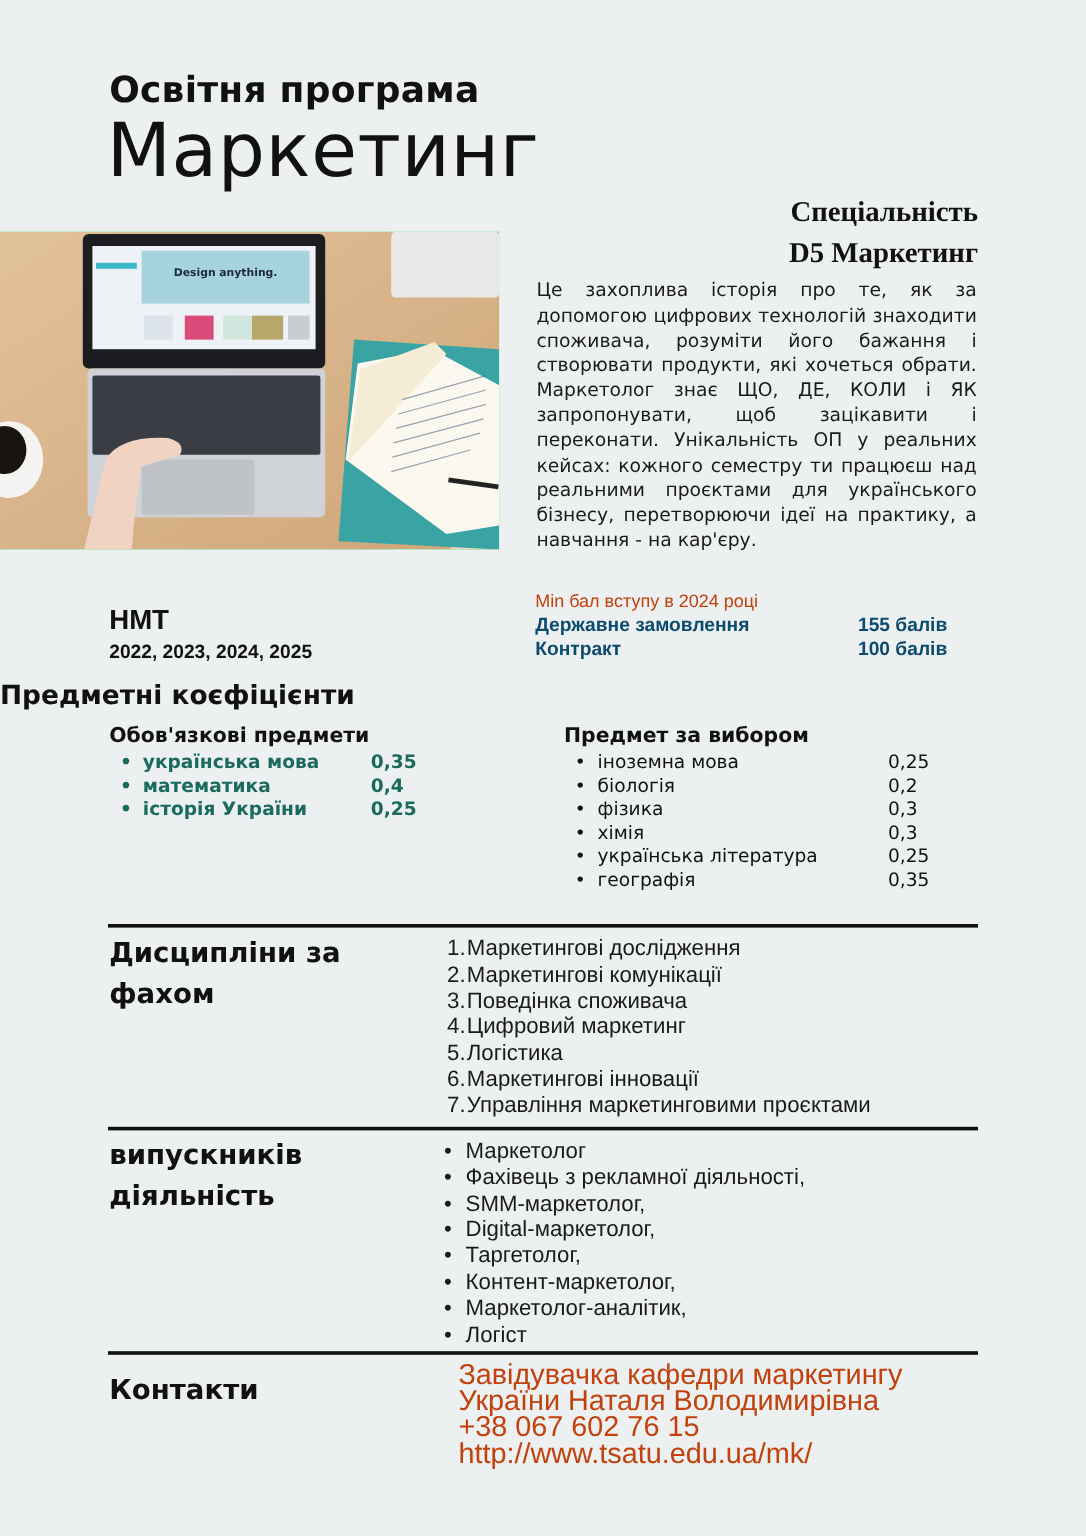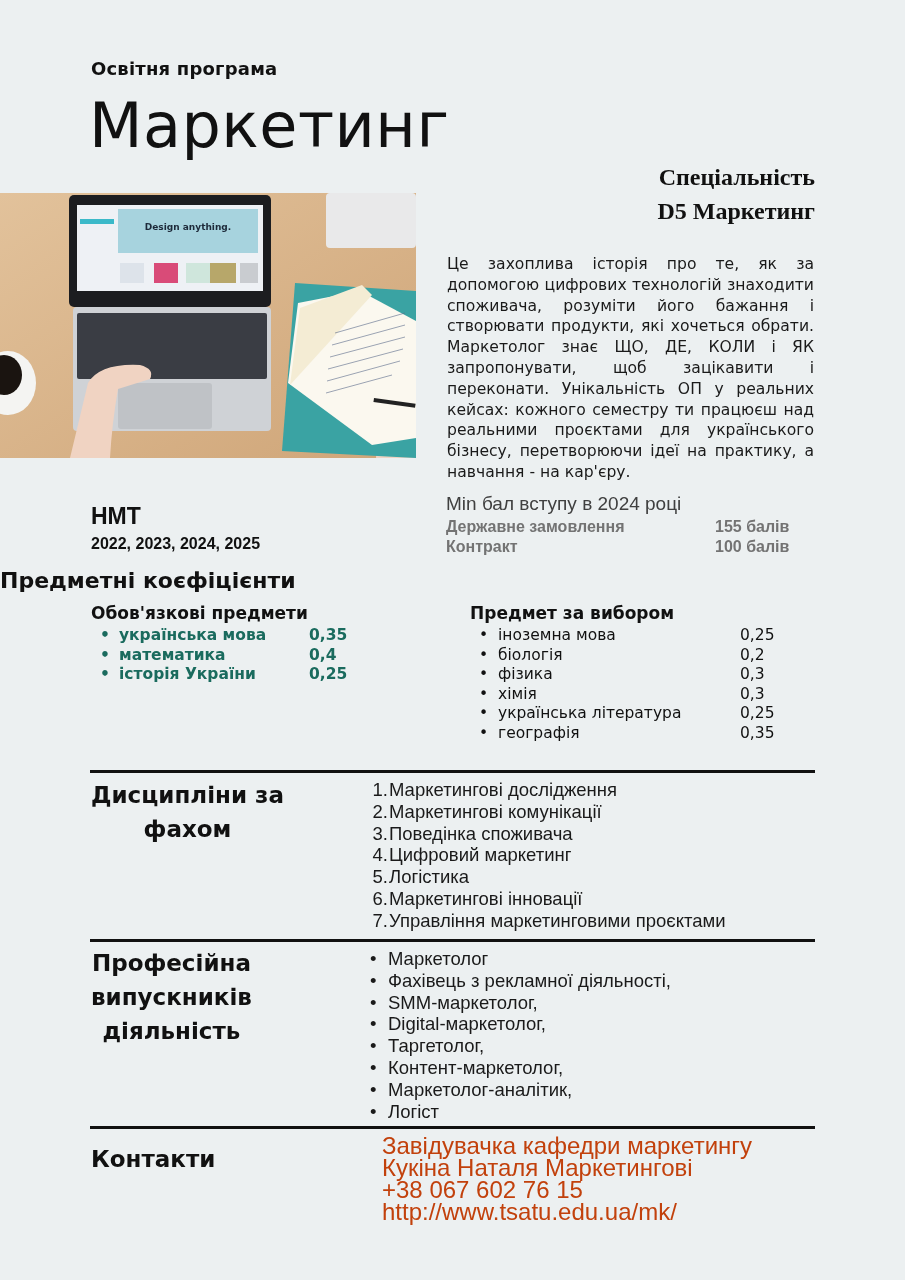--- a/index.html
+++ b/index.html
@@ -1,52 +1,52 @@
 <!DOCTYPE html>
 <html><head>
 <meta charset="utf-8">
 <style>
   * { box-sizing: border-box; margin: 0; padding: 0; }
   html, body { width: 905px; height: 1280px; background: #ecf0f1; overflow: hidden; }
   body { position: relative; font-family: "DejaVu Sans", sans-serif; color: #111; }
 
   .abs { position: absolute; }
 
-  .subtitle { left: 91px; top: 58px; font-size: 18px; font-weight: 700; letter-spacing: 0.2px; }
+  .subtitle { left: 91px; top: 58px; font-size: 30px; font-weight: 700; letter-spacing: 0.2px; }
   .title { left: 89px; top: 92px; font-size: 62px; font-weight: 400; letter-spacing: 0.5px; line-height: 1.1; }
 
   .spec { right: 90px; top: 160px; text-align: right; font-size: 24px; font-weight: 700; line-height: 34px; font-family: Liberation Serif, serif; }
 
   .photo { left: 0; top: 193px; width: 416px; height: 265px; overflow: hidden; background: #86efac; }
 
-  .desc { left: 447px; top: 254px; width: 367px; font-size: 15.6px; line-height: 20.8px; text-align: justify; color: #1a1a1a; }
+  .desc { left: 447px; top: 232px; width: 367px; font-size: 15.6px; line-height: 20.8px; text-align: justify; color: #1a1a1a; }
 
   .nmt-title { left: 91px; top: 503px; font-family: "Liberation Sans", sans-serif; font-size: 23px; font-weight: 700; }
   .nmt-years { left: 91px; top: 535px; font-family: "Liberation Sans", sans-serif; font-size: 16px; font-weight: 700; }
 
   .minball { left: 446px; top: 493px; width: 360px; font-family: "Liberation Sans", sans-serif; }
-  .minball .head { font-size: 19px; color: #404040; margin-bottom: 2px; }
-  .minball .row { display: flex; font-size: 16px; font-weight: 700; color: #737373; line-height: 20px; }
+  .minball .head { font-size: 15px; color: #c2410c; margin-bottom: 2px; }
+  .minball .row { display: flex; font-size: 16px; font-weight: 700; color: #0c4a6e; line-height: 20px; }
   .minball .row .k { width: 269px; }
 
   .coef-title { left: 0; width: 905px; top: 568px; text-align: left; font-size: 22px; font-weight: 700; }
 
   .col-head { font-size: 17px; font-weight: 700; }
   .mand { left: 91px; top: 603px; }
   .elect { left: 470px; top: 603px; }
   .subj-list { list-style: none; margin-top: 3px; }
   .subj-list li { display: flex; font-size: 15.5px; line-height: 19.6px; }
   .subj-list li .bul { width: 28px; padding-left: 9px; }
   .mand .subj-list li { color: #1a6b5e; font-weight: 700; }
   .mand .subj-list li .nm { width: 190px; }
   .elect .subj-list li .nm { width: 242px; }
 
   .rule { left: 90px; width: 725px; height: 3px; background: #111; }
 
-  .sec-label { left: 91px; font-size: 23px; font-weight: 700; line-height: 34px; text-align: center; }
+  .sec-label { left: 91px; font-size: 23px; font-weight: 700; line-height: 34px; }
   .sec-content { left: 370px; font-family: "Liberation Sans", sans-serif; font-size: 18.5px; line-height: 21.8px; color: #1a1a1a; }
   .sec-content .ol li { display: flex; list-style: none; }
   .sec-content .ol li .n { width: 18px; text-align: right; margin-right: 1px; }
   .sec-content .ul li { display: flex; list-style: none; }
   .sec-content .ul li .b { width: 18px; }
   .contacts-block { left: 382px; top: 1135px; font-family: "Liberation Sans", sans-serif; font-size: 24px; line-height: 22px; color: #c2410c; }
 </style>
 </head>
 <body>
 
@@ -215,21 +215,20 @@
       </li>
     <li>
         <span class="n">7.</span>
         <span>Управління маркетинговими проєктами</span>
       </li>
   </ol>
 </div>
 
 <div class="abs rule" style="top:939px;"></div>
 <div class="abs sec-label" style="top:946px;">
-  <div>Професійна</div>
   <div>випускників</div>
   <div>діяльність</div>
 </div>
 <div class="abs sec-content" style="top:948px;">
   <ul class="ul">
     <li>
         <span class="b">•</span>
         <span>Маркетолог</span>
       </li>
     <li>
@@ -260,16 +259,16 @@
         <span class="b">•</span>
         <span>Логіст</span>
       </li>
   </ul>
 </div>
 
 <div class="abs rule" style="top:1126px;"></div>
 <div class="abs sec-label" style="top:1126px;margin-top:16px;">Контакти</div>
 <div class="abs contacts-block">
   <div>Завідувачка кафедри маркетингу</div>
-  <div>Кукіна Наталя Маркетингові</div>
+  <div>України Наталя Володимирівна</div>
   <div>+38 067 602 76 15</div>
   <div>http://www.tsatu.edu.ua/mk/</div>
 </div>
 
 </body></html>

